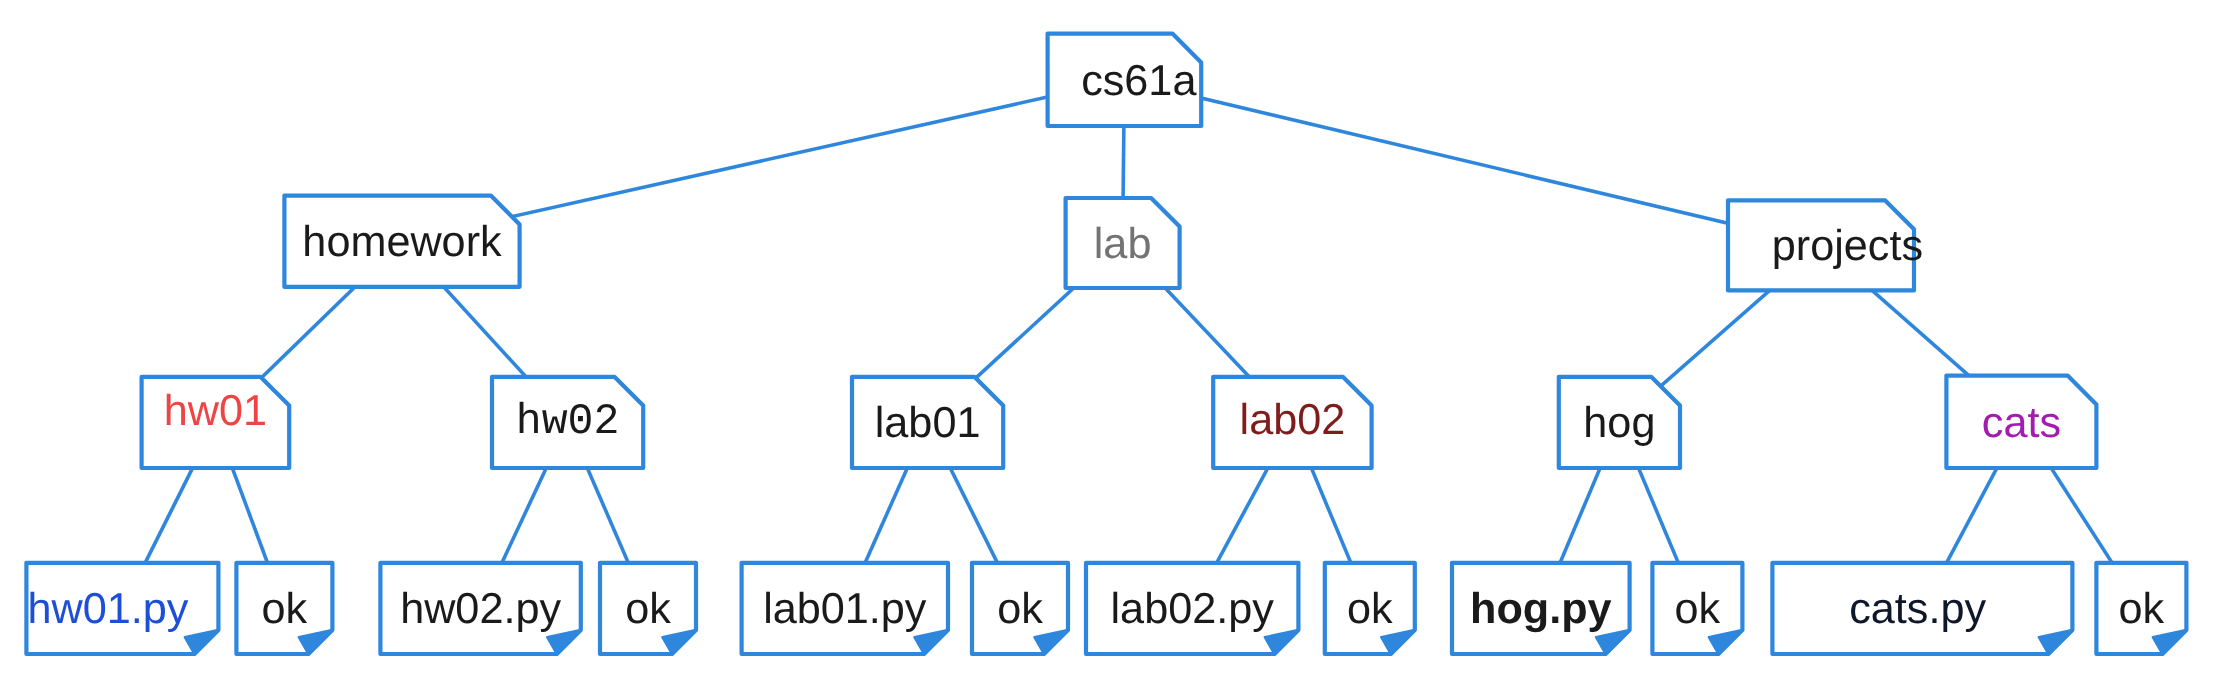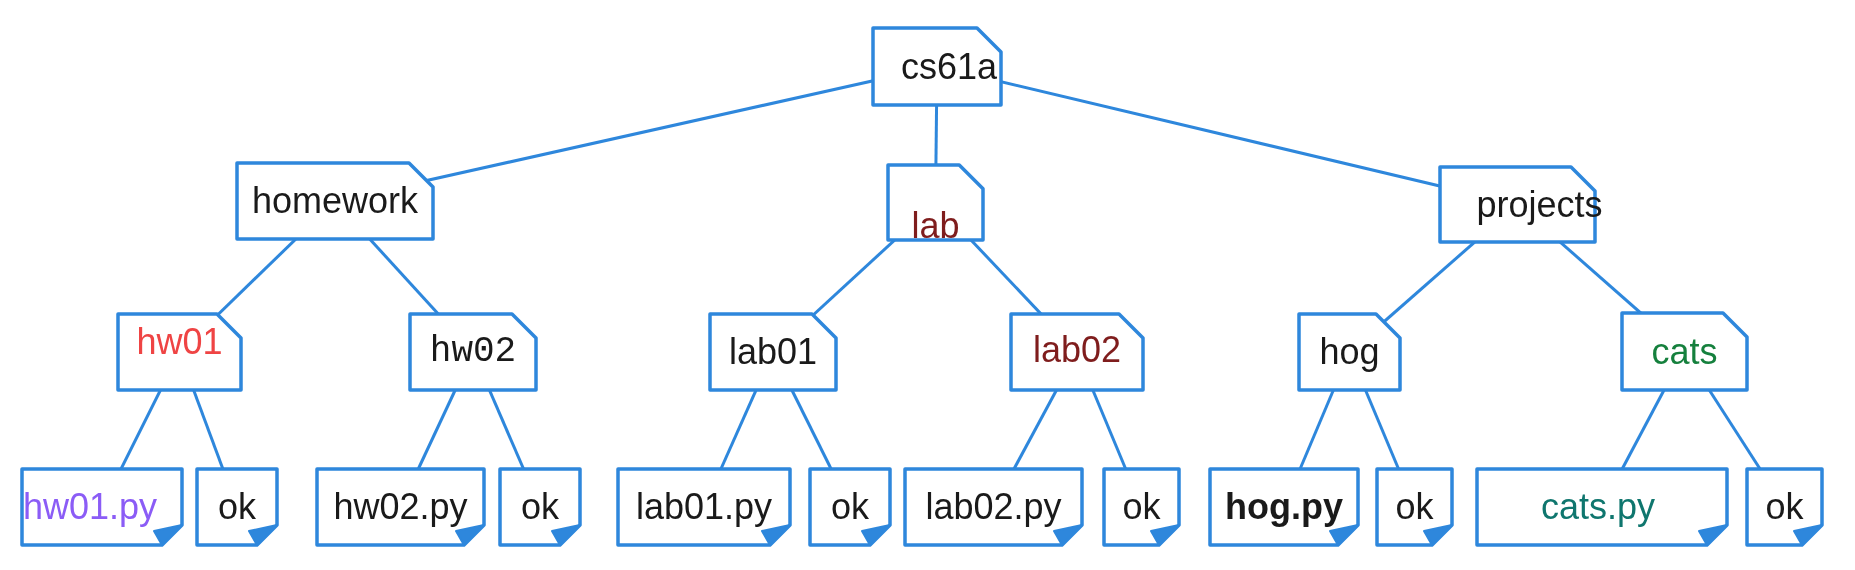--- a/index.html
+++ b/index.html
@@ -125,34 +125,34 @@
         <polygon points="230,76 250,56 222,62" fill="#2E87DC" stroke="#2E87DC" stroke-width="2" stroke-linejoin="round"></polygon>
       </g>
       <g transform="translate(1747,469)">
         <polygon points="0,0 75,0 75,56 55,76 0,76" fill="#ffffff" stroke="#2E87DC" stroke-width="3.5" stroke-linejoin="round"></polygon>
         <polygon points="55,76 75,56 47,62" fill="#2E87DC" stroke="#2E87DC" stroke-width="2" stroke-linejoin="round"></polygon>
       </g>
     </svg>
   <div id="labels">
       <div class="node-label" style="left: 873px; top: 28px; width: 152px; height: 77px; color: rgb(26, 26, 26); text-align: center;">cs61a</div>
       <div class="node-label" style="left: 237px; top: 163px; width: 196px; height: 76px; color: rgb(26, 26, 26);">homework</div>
-      <div class="node-label" style="left: 888px; top: 165px; width: 95px; height: 75px; color: #7f1d1d; margin-top: 23px;">lab</div>
+      <div class="node-label" style="left: 888px; top: 165px; width: 95px; height: 75px; color: #737373;">lab</div>
       <div class="node-label" style="left: 1440px; top: 167px; width: 155px; height: 75px; color: rgb(26, 26, 26); margin-left: 22px;">projects</div>
       <div class="node-label" style="left: 118px; top: 298px; width: 123px; height: 88px; color: #ef4444;">hw01</div>
       <div class="node-label" style="left: 410px; top: 314px; width: 126px; height: 76px; color: rgb(26, 26, 26); font-family: Liberation Mono, monospace;">hw02</div>
       <div class="node-label" style="left: 710px; top: 314px; width: 126px; height: 76px; color: rgb(26, 26, 26);">lab01</div>
       <div class="node-label" style="left: 1011px; top: 312px; width: 132px; height: 76px; color: #7f1d1d;">lab02</div>
       <div class="node-label" style="left: 1299px; top: 314px; width: 101px; height: 76px; color: rgb(26, 26, 26);">hog</div>
-      <div class="node-label" style="left: 1622px; top: 313px; width: 125px; height: 77px; color: #15803d;">cats</div>
-      <div class="node-label" style="left: 22px; top: 469px; width: 136px; height: 76px; color: #8b5cf6; border-radius: 24px;">hw01.py</div>
+      <div class="node-label" style="left: 1622px; top: 313px; width: 125px; height: 77px; color: #a21caf;">cats</div>
+      <div class="node-label" style="left: 22px; top: 469px; width: 136px; height: 76px; color: #1d4ed8; border-radius: 24px;">hw01.py</div>
       <div class="node-label" style="left: 197px; top: 469px; width: 80px; height: 76px; color: rgb(26, 26, 26);">ok</div>
       <div class="node-label" style="left: 317px; top: 469px; width: 167px; height: 76px; color: rgb(26, 26, 26);">hw02.py</div>
       <div class="node-label" style="left: 500px; top: 469px; width: 80px; height: 76px; color: rgb(26, 26, 26);">ok</div>
       <div class="node-label" style="left: 618px; top: 469px; width: 172px; height: 76px; color: rgb(26, 26, 26); border-radius: 30px;">lab01.py</div>
       <div class="node-label" style="left: 810px; top: 469px; width: 80px; height: 76px; color: rgb(26, 26, 26);">ok</div>
       <div class="node-label" style="left: 905px; top: 469px; width: 177px; height: 76px; color: rgb(26, 26, 26);">lab02.py</div>
       <div class="node-label" style="left: 1104px; top: 469px; width: 75px; height: 76px; color: rgb(26, 26, 26);">ok</div>
       <div class="node-label" style="left: 1210px; top: 469px; width: 148px; height: 76px; color: rgb(26, 26, 26); font-weight: bold;">hog.py</div>
       <div class="node-label" style="left: 1377px; top: 469px; width: 75px; height: 76px; color: rgb(26, 26, 26);">ok</div>
-      <div class="node-label" style="left: 1477px; top: 469px; width: 242px; height: 76px; color: #0f766e;">cats.py</div>
+      <div class="node-label" style="left: 1477px; top: 469px; width: 242px; height: 76px; color: #0f172a;">cats.py</div>
       <div class="node-label" style="left: 1747px; top: 469px; width: 75px; height: 76px; color: rgb(26, 26, 26);">ok</div>
     </div>
 </div>
 
 </body></html>

